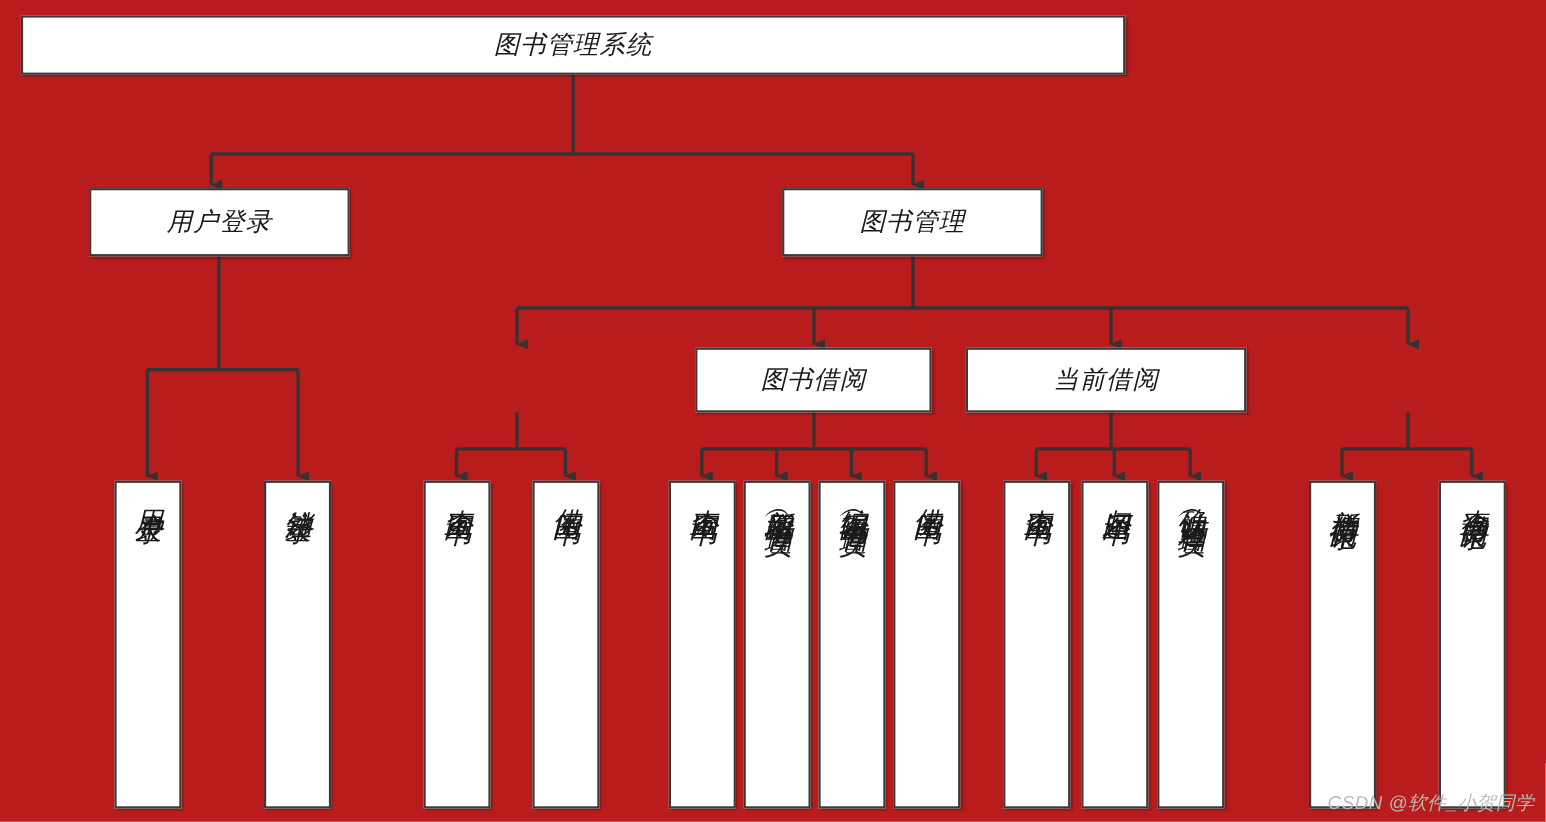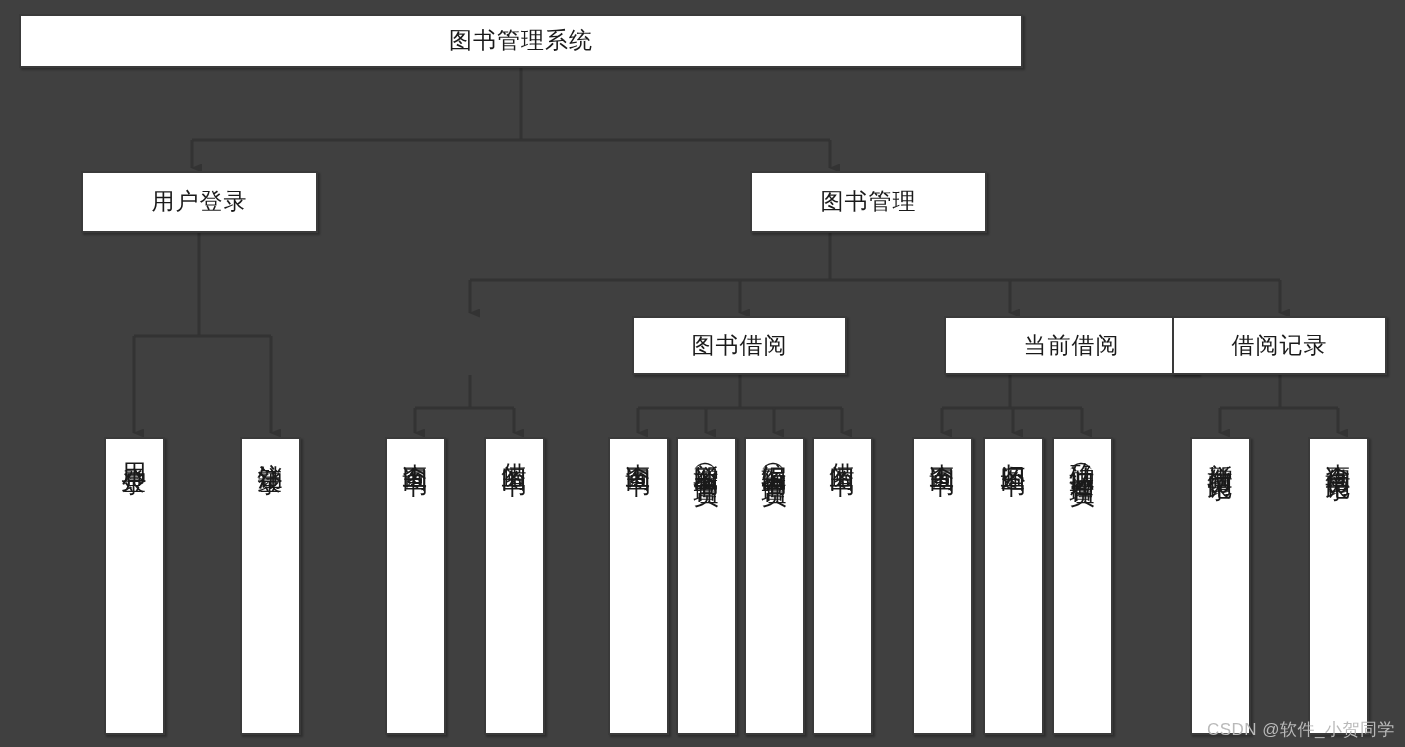--- a/index.html
+++ b/index.html
@@ -10,21 +10,22 @@
   body {
     width: 1405px;
     height: 747px;
     font-family: "Liberation Sans", sans-serif;
     overflow: hidden;
   }
   #diagram-root {
     position: relative;
     width: 1405px;
     height: 747px;
-    background: #404040;
+    background: #b91c1c;
+    font-style: italic;
   }
   svg.layer {
     position: absolute;
     left: 0;
     top: 0;
     width: 1405px;
     height: 747px;
   }
   .node-box {
     position: absolute;
@@ -124,32 +125,29 @@
     </g>
   </svg>
 
   <div class="node-box" id="node-root" style="left: 19px; top: 14px; width: 1004px; height: 54px;">
     <span class="node-label-h">图书管理系统</span>
   </div>
 
   <div class="node-box" id="node-l2-0" style="left: 81px; top: 171px; width: 237px; height: 62px;">
     <span class="node-label-h">用户登录</span>
   </div>
-  <div class="node-box" id="node-l2-1" style="left: 711px; top: 171px; width: 237px; height: 62px; margin-left: 39px;">
+  <div class="node-box" id="node-l2-1" style="left: 711px; top: 171px; width: 237px; height: 62px;">
     <span class="node-label-h">图书管理</span>
   </div>
 
   <div class="node-box" id="node-l3-1" style="left: 632px; top: 316px; width: 215px; height: 59px; justify-content: center;">
     <span class="node-label-h">图书借阅</span>
   </div>
-  <div class="node-box" id="node-l3-2" style="left: 944px; top: 316px; width: 255px; height: 59px;">
+  <div class="node-box" id="node-l3-2" style="left: 878px; top: 316px; width: 255px; height: 59px;">
     <span class="node-label-h">当前借阅</span>
-  </div>
-  <div class="node-box" id="node-l3-3" style="left: 1172px; top: 316px; width: 215px; height: 59px;">
-    <span class="node-label-h">借阅记录</span>
   </div>
 
   <div class="node-box leaf" id="node-leaf-0" style="left: 104px; top: 437px; width: 61px; height: 298px;">
     <span class="node-label-v">用户登录</span>
   </div>
   <div class="node-box leaf" id="node-leaf-1" style="left: 240px; top: 437px; width: 61px; height: 298px;">
     <span class="node-label-v">注销登录</span>
   </div>
   <div class="node-box leaf" id="node-leaf-2" style="left: 385px; top: 437px; width: 61px; height: 298px;">
     <span class="node-label-v">查询图书</span>

